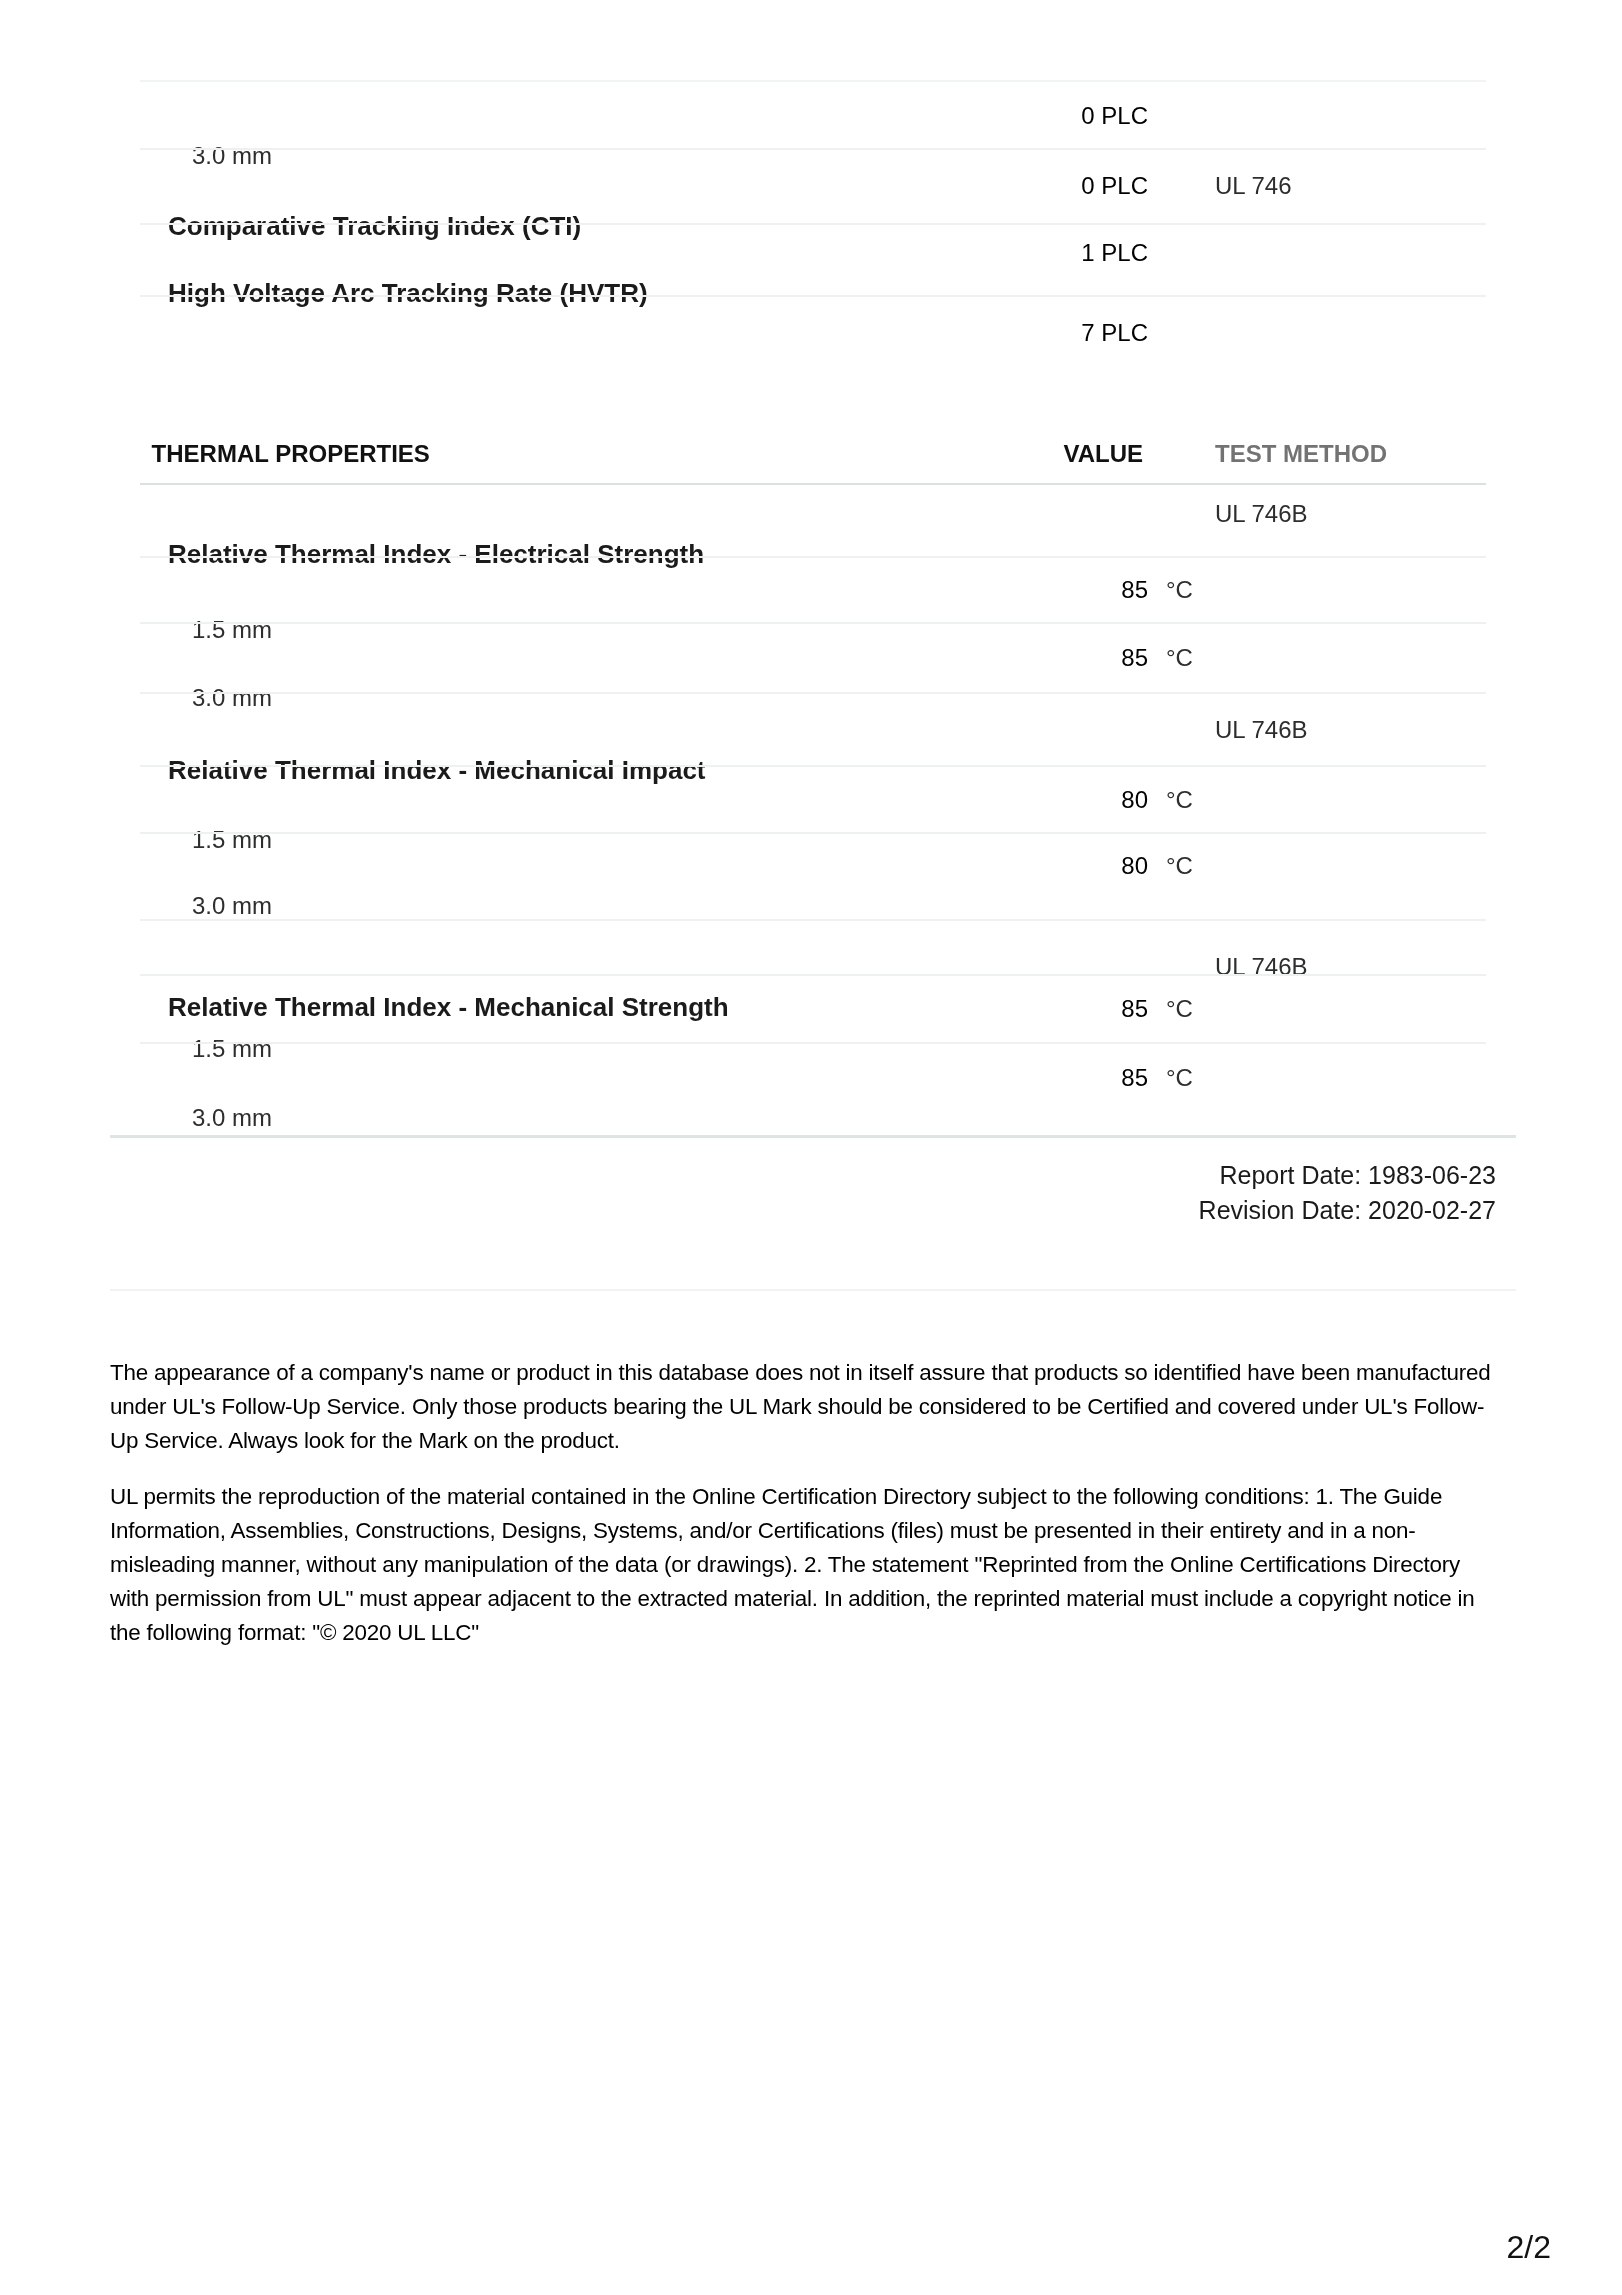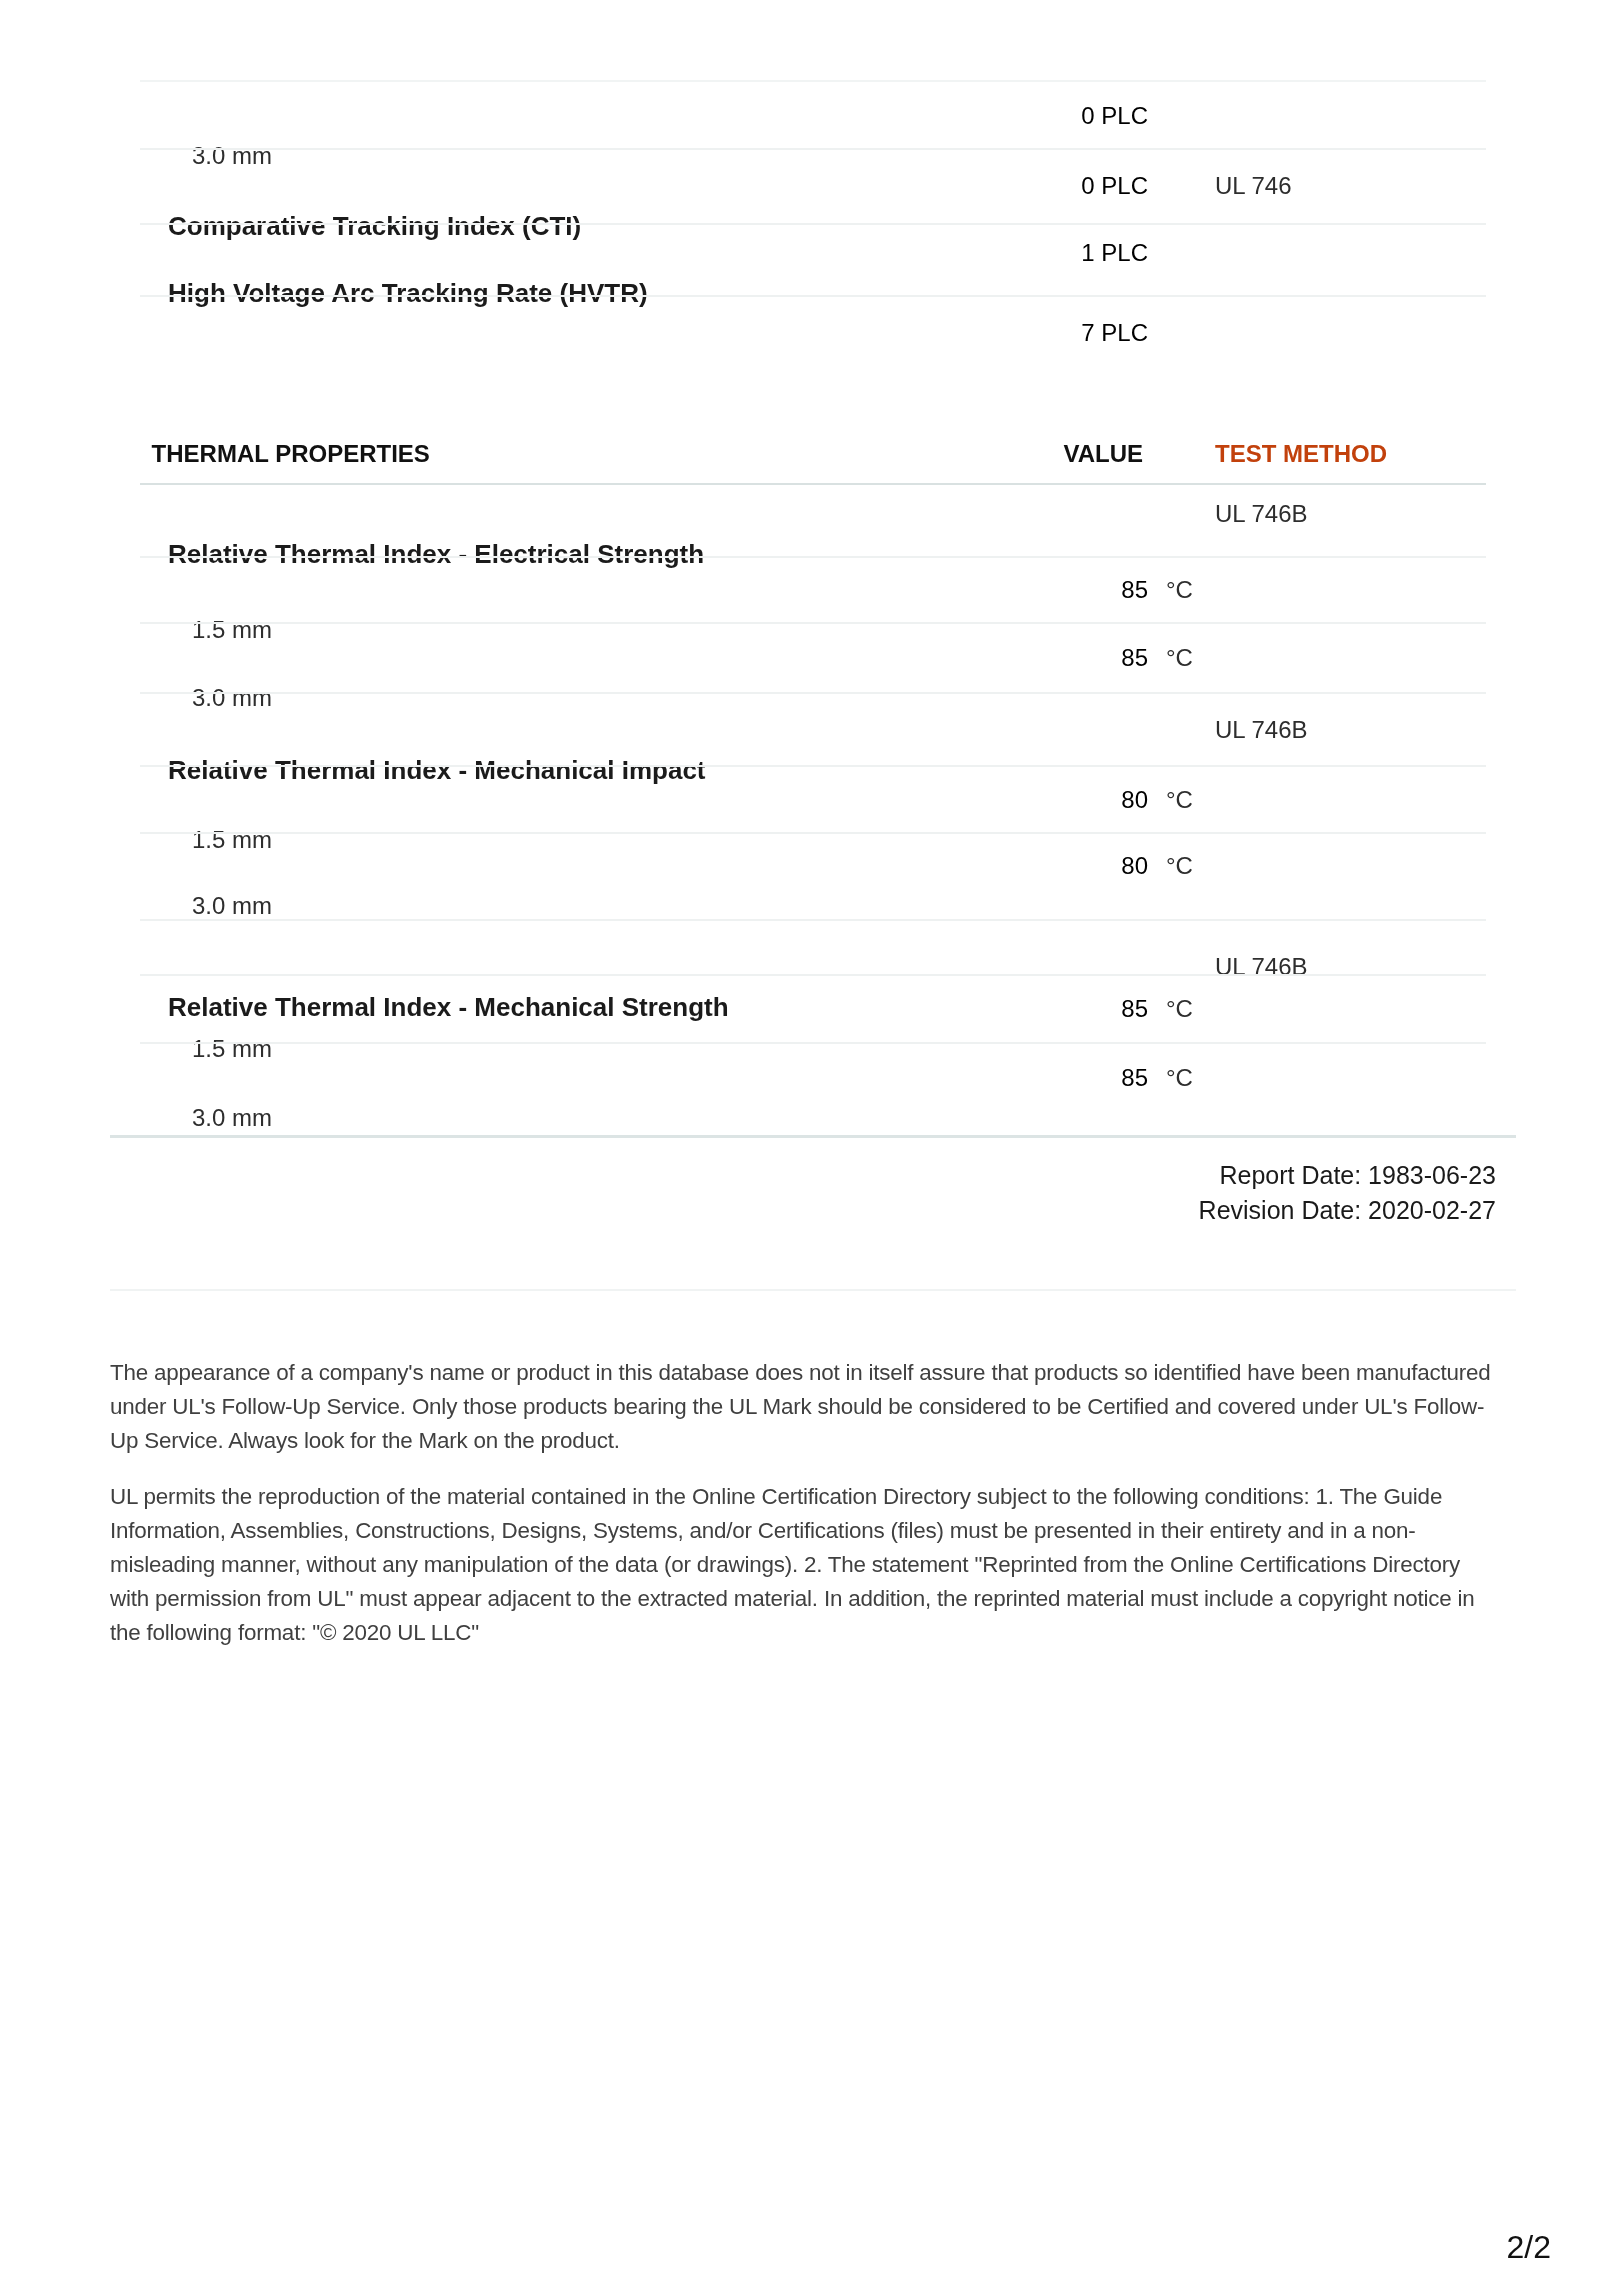--- a/index.html
+++ b/index.html
@@ -29,34 +29,34 @@
   .c-val{right:338px;font-size:24px;color:#000000;text-align:right;}
   .c-unit{left:1026px;font-size:24px;color:#2e2e2e;}
   .c-method{left:1075px;font-size:24px;color:#2e2e2e;}
   
   .thead{
     position:absolute;left:140px;width:1346px;box-sizing:border-box;
     top:425px;height:58px;
   }
   .thead .h-title{left:11.6px;font-size:24px;font-weight:700;color:#111;}
   .thead .h-value{right:343px;font-size:24px;font-weight:700;color:#111;text-align:right;}
-  .thead .h-method{left:1075px;font-size:24px;font-weight:700;color:#c2410c;}
+  .thead .h-method{left:1075px;font-size:24px;font-weight:700;color:#737373;}
   
   .wsep{position:absolute;left:110px;width:1406px;}
   .wsep.teal{height:3.1px;background:#dce4e4;}
   .wsep.pale{height:2.3px;background:#f0f3f3;}
   
   .dates{
     position:absolute;right:126px;top:1158px;
     text-align:right;font-size:25px;line-height:35px;color:#1a1a1a;
   }
   
   .para{
     position:absolute;left:110px;width:1391px;
-    font-size:22.4px;line-height:34px;letter-spacing:-0.2px;color:#404040;
+    font-size:22.4px;line-height:34px;letter-spacing:-0.2px;color:#000000;
     text-align:left;
   }
   .p1{top:1334px;}
   .p2{top:1458px;}
   
   .pagenum{
     position:absolute;right:71px;top:2229px;
     font-size:32px;color:#111;
   }
 </style>

